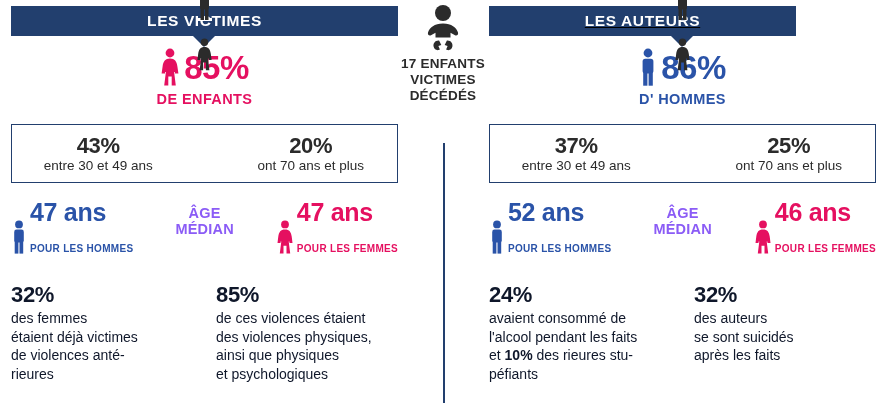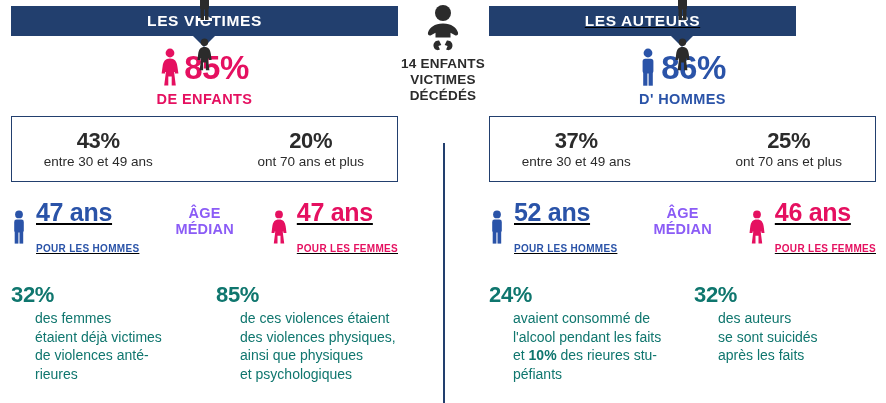--- a/index.html
+++ b/index.html
@@ -53,21 +53,21 @@
   #center-caption div{white-space:nowrap;}
 
   
   #center-divider{
     position:absolute;left:443px;top:143px;width:2px;height:260px;
     background:#223F6E;
   }
 
   
   .agebox{
-    position:absolute;top:116px;height:66px;
+    position:absolute;top:124px;height:59px;
     border:1.6px solid #223F6E;
     box-sizing:border-box;
   }
   #agebox-left{left:11px;width:387px;}
   #agebox-right{left:489px;width:387px;}
   .agebox-inner{display:flex;height:100%;}
   .agebox-cell{
     flex:1;display:flex;flex-direction:column;
     align-items:center;justify-content:center;
     color:#2B2B2B;
@@ -79,37 +79,37 @@
     position:absolute;top:-12px;width:40px;height:83px;
     display:flex;flex-direction:column;align-items:center;justify-content:space-between;
   }
   #figs-left{left:184px;}
   #figs-right{left:662px;}
 
   
   .medrow{position:absolute;top:200px;height:62px;display:flex;align-items:flex-start;}
   #medrow-left{left:11px;width:387px;}
   #medrow-right{left:489px;width:387px;}
-  .med-side{display:flex;align-items:center;gap:9px;text-decoration:underline;}
+  .med-side{display:flex;align-items:flex-end;gap:3px;}
   .med-text{display:flex;flex-direction:column;}
   .med-age{font-size:25px;font-weight:bold;line-height:1;letter-spacing:-.3px;}
   .med-sub{font-size:10px;font-weight:bold;letter-spacing:.3px;margin-top:18px;white-space:nowrap;}
   .med-center{
     flex:1;text-align:center;color:#8b5cf6;
     font-size:14.5px;font-weight:bold;line-height:1.12;letter-spacing:.2px;
     padding-top:5px;
   }
 
   
   .bottom{position:absolute;top:283px;display:flex;}
   #bottom-left{left:11px;width:400px;}
   #bottom-right{left:489px;width:400px;}
-  .note{color:#0f766e;}
+  .note{color:#0f172a;}
   .note-pct{font-size:22px;font-weight:bold;line-height:1.1;letter-spacing:-.3px;}
-  .note-body{font-size:14px;line-height:1.33;margin-top:2px;margin-left:24px;}
+  .note-body{font-size:14px;line-height:1.33;margin-top:2px;}
   .note-body b{font-weight:bold;}
   #note-l1{width:205px;}
   #note-l2{width:195px;}
   #note-r1{width:205px;}
   #note-r2{width:195px;}
 
   svg{display:block;}
 </style>
 </head>
 <body>
@@ -157,21 +157,21 @@
   <div id="center-block">
     <div style="display:flex;justify-content:center;">
       <svg width="52" height="52" viewBox="0 0 52 52" aria-hidden="true">
         <circle cx="26" cy="11" r="8" fill="#2B2B2B"></circle>
         <path d="M26 21.5 C17.5 21.5 12.5 25.5 11 30.5 C10.4 32.6 12.2 34.3 14 33.3 L18.5 30.8 L18.5 35.5 L33.5 35.5 L33.5 30.8 L38 33.3 C39.8 34.3 41.6 32.6 41 30.5 C39.5 25.5 34.5 21.5 26 21.5 Z" fill="#2B2B2B"></path>
         <path d="M21.5 38.5 C18 38.5 16 41.5 16.6 44.5 C17.1 47.1 19.4 48.6 21.6 48 L22.9 47.6 L21.4 44 L24.3 42.9 L22.1 38.6 Z" fill="#2B2B2B"></path>
         <path d="M30.5 38.5 C34 38.5 36 41.5 35.4 44.5 C34.9 47.1 32.6 48.6 30.4 48 L29.1 47.6 L30.6 44 L27.7 42.9 L29.9 38.6 Z" fill="#2B2B2B"></path>
       </svg>
     </div>
     <div id="center-caption">
-      <div>14 ENFANTS</div>
+      <div>17 ENFANTS</div>
       <div>VICTIMES</div>
       <div>DÉCÉDÉS</div>
     </div>
   </div>
 
   <div id="center-divider"></div>
 
   <div class="agebox" id="agebox-left">
     <div class="agebox-inner">
       <div class="agebox-cell">

